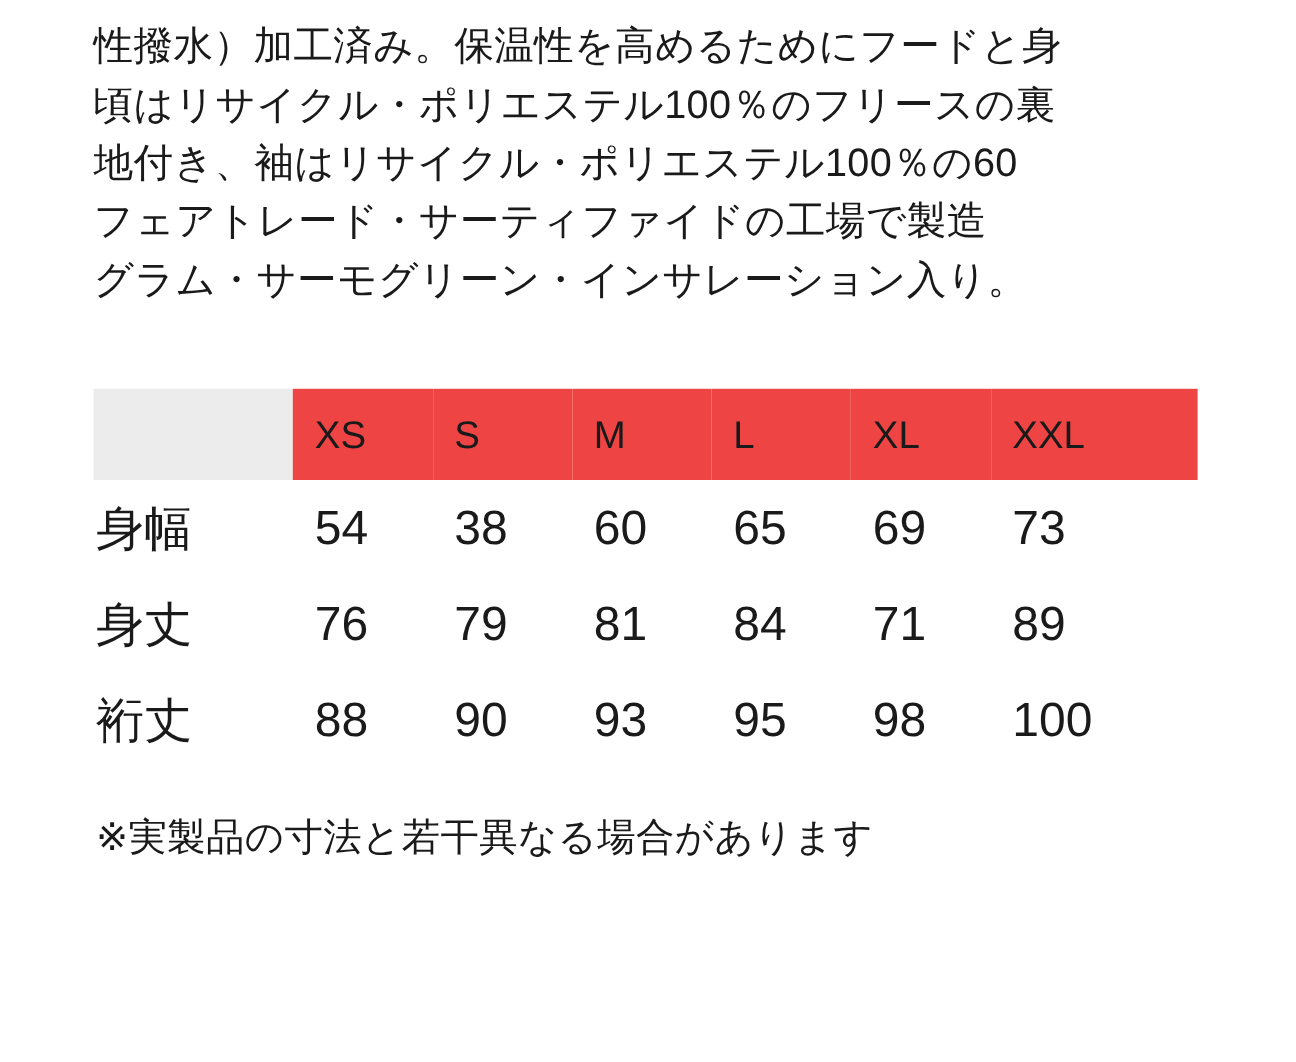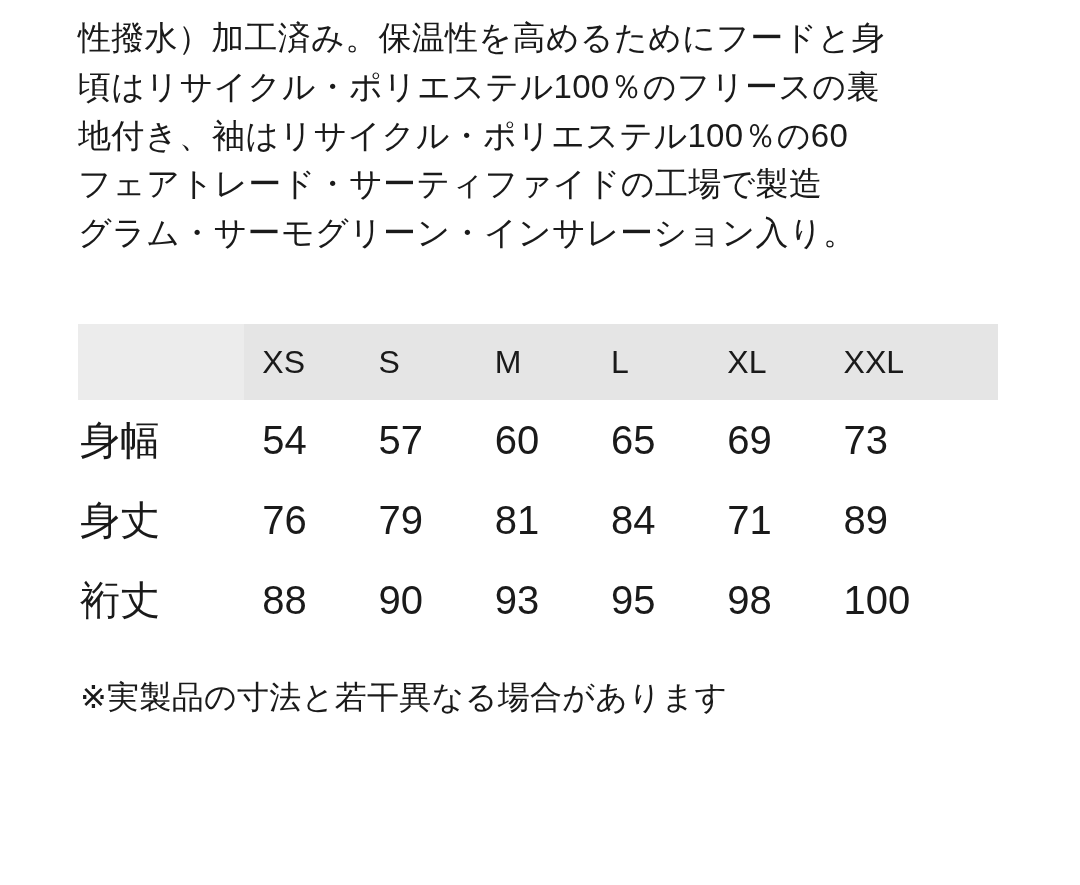--- a/index.html
+++ b/index.html
@@ -47,21 +47,21 @@
   table.size-table {
     border-collapse: collapse;
     width: 920px;
     table-layout: fixed;
     margin: 0;
   }
   table.size-table col.c-label { width: 166px; }
   table.size-table col.c-val   { width: 116px; }
   table.size-table col.c-val-wide { width: 172px; }
   table.size-table thead th {
-    background: #e5e5e5;
+    background: #ef4444;
     font-weight: normal;
     font-size: 32px;
     text-align: left;
     color: #1a1a1a;
     height: 76px;
     padding: 0 0 0 18px;
     vertical-align: middle;
     box-sizing: border-box;
   }
   table.size-table thead th.corner {
@@ -120,21 +120,21 @@
         <th>M</th>
         <th>L</th>
         <th>XL</th>
         <th>XXL</th>
       </tr>
     </thead>
     <tbody>
       <tr>
         <td class="row-label">身幅</td>
         <td>54</td>
-        <td>57</td>
+        <td>38</td>
         <td>60</td>
         <td>65</td>
         <td>69</td>
         <td>73</td>
       </tr>
       <tr>
         <td class="row-label">身丈</td>
         <td>76</td>
         <td>79</td>
         <td>81</td>

